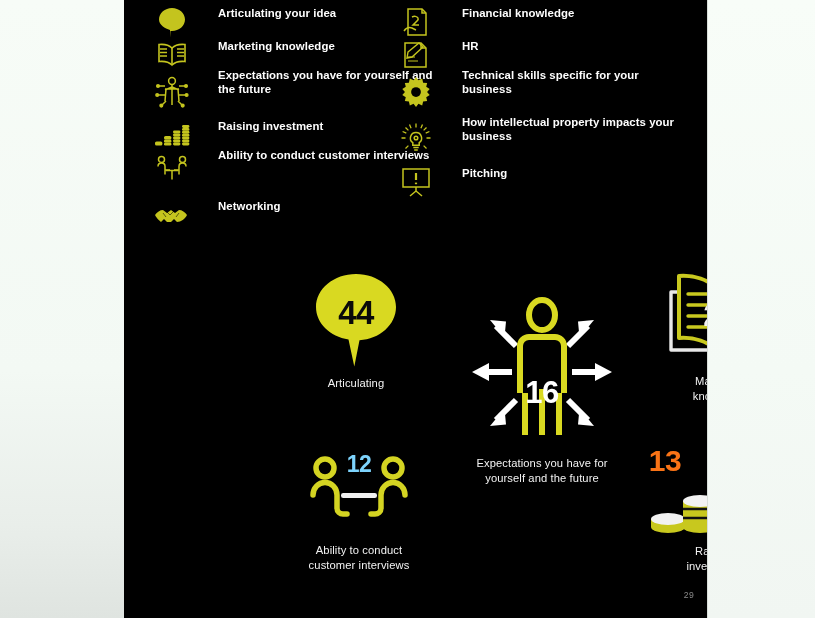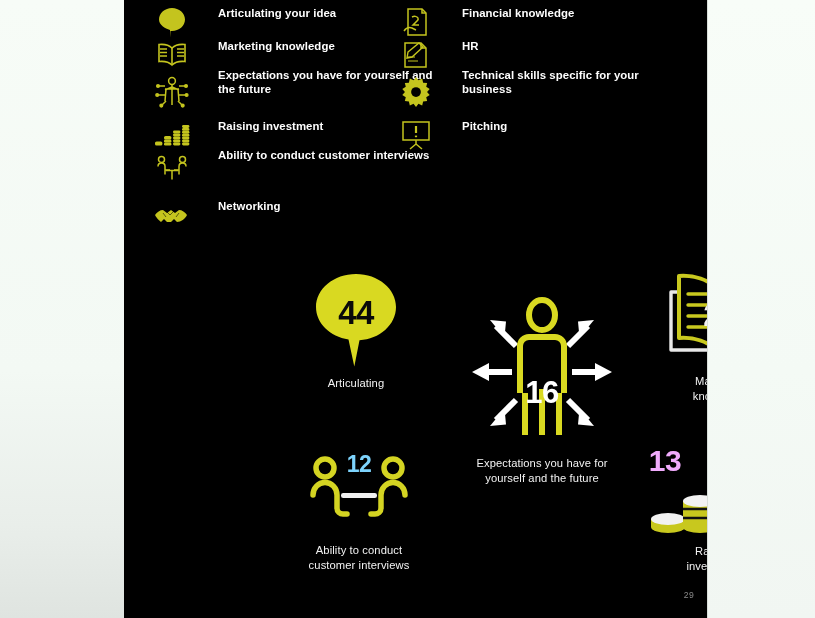--- a/index.html
+++ b/index.html
@@ -181,20 +181,31 @@
           <span class="ic" style="top:4px">
             <svg width="30" height="30" viewBox="0 0 32 32">
               <path d="M16 0l2.6 3.4 4-1.7 1 4.3 4.3.3-1 4.2 3.7 2.2-2.8 3.3 2.8 3.3-3.7 2.2 1 4.2-4.3.3-1 4.3-4-1.7L16 32l-2.6-3.4-4 1.7-1-4.3-4.3-.3 1-4.2L1.4 19.3 4.2 16l-2.8-3.3 3.7-2.2-1-4.2 4.3-.3 1-4.3 4 1.7z" fill="#c4c41e"></path>
               <circle cx="16" cy="16" r="5.2" fill="#000"></circle>
             </svg>
           </span>
           <span class="lbl">Technical skills specific for your business</span>
         </div>
 
 
+        <div class="row two" style="height:47px">
+          <span class="ic" style="top:3px">
+            <svg width="32" height="32" viewBox="0 0 32 32" fill="none" stroke="#c4c41e" stroke-width="1.5">
+              <path d="M16 10.5a5.6 5.6 0 0 0-3.2 10.2v2.6h6.4v-2.6A5.6 5.6 0 0 0 16 10.5z"></path>
+              <path d="M13.3 25.5h5.4M14.2 28h3.6" stroke-width="1.4"></path>
+              <circle cx="16" cy="16" r="1.8"></circle>
+              <path d="M16 1.5v4M16 1.5v4M5.5 5.5l2.9 2.9M26.5 5.5l-2.9 2.9M1.5 16h4M26.5 16h4M5.5 26.5l2.9-2.9M26.5 26.5l-2.9-2.9M9.5 2.6l1.6 3.7M22.5 2.6l-1.6 3.7M2.6 9.5l3.7 1.6M29.4 9.5l-3.7 1.6" stroke-width="1.3"></path>
+            </svg>
+          </span>
+          <span class="lbl">How intellectual property impacts your business</span>
+        </div>
 
         <div class="row" style="height:33px">
           <span class="ic">
             <svg width="32" height="30" viewBox="0 0 32 30" fill="none" stroke="#c4c41e" stroke-width="1.5">
               <rect x="3" y="2" width="26" height="18"></rect>
               <path d="M16 20v4M16 24l-6 5M16 24l6 5"></path>
               <path d="M16 6v7" stroke-width="2.2"></path>
                 <path d="M16 15.6v1.6" stroke-width="2.2"></path>
             </svg>
           </span>
@@ -318,21 +329,21 @@
             </g>
 
             <g transform="translate(96,22)">
               <ellipse cx="17" cy="65" rx="17" ry="6" fill="#c8c81e"></ellipse>
               <rect x="0" y="5" width="34" height="60" fill="#c8c81e"></rect>
               <path d="M0 14h34M0 24h34M0 34h34M0 44h34M0 54h34" stroke="#111" stroke-width="2.6" fill="none"></path>
               <ellipse cx="17" cy="5" rx="17" ry="6" fill="#f2f2f2"></ellipse>
             </g>
           </g>
         </svg>
-        <div class="num-overlay" style="top:4px;left:-4px;right:auto;width:130px;text-align:center;font-size:30px;color:#f0abfc;letter-spacing:-.5px;">13</div>
+        <div class="num-overlay" style="top:4px;left:-4px;right:auto;width:130px;text-align:center;font-size:30px;color:#f97316;letter-spacing:-.5px;">13</div>
       </div>
       <div class="cap" style="margin-top:2px">
         <div>Raising</div>
         <div>investment</div>
       </div>
     </div>
 
     <div id="pageno">29</div>
 
   </div>

